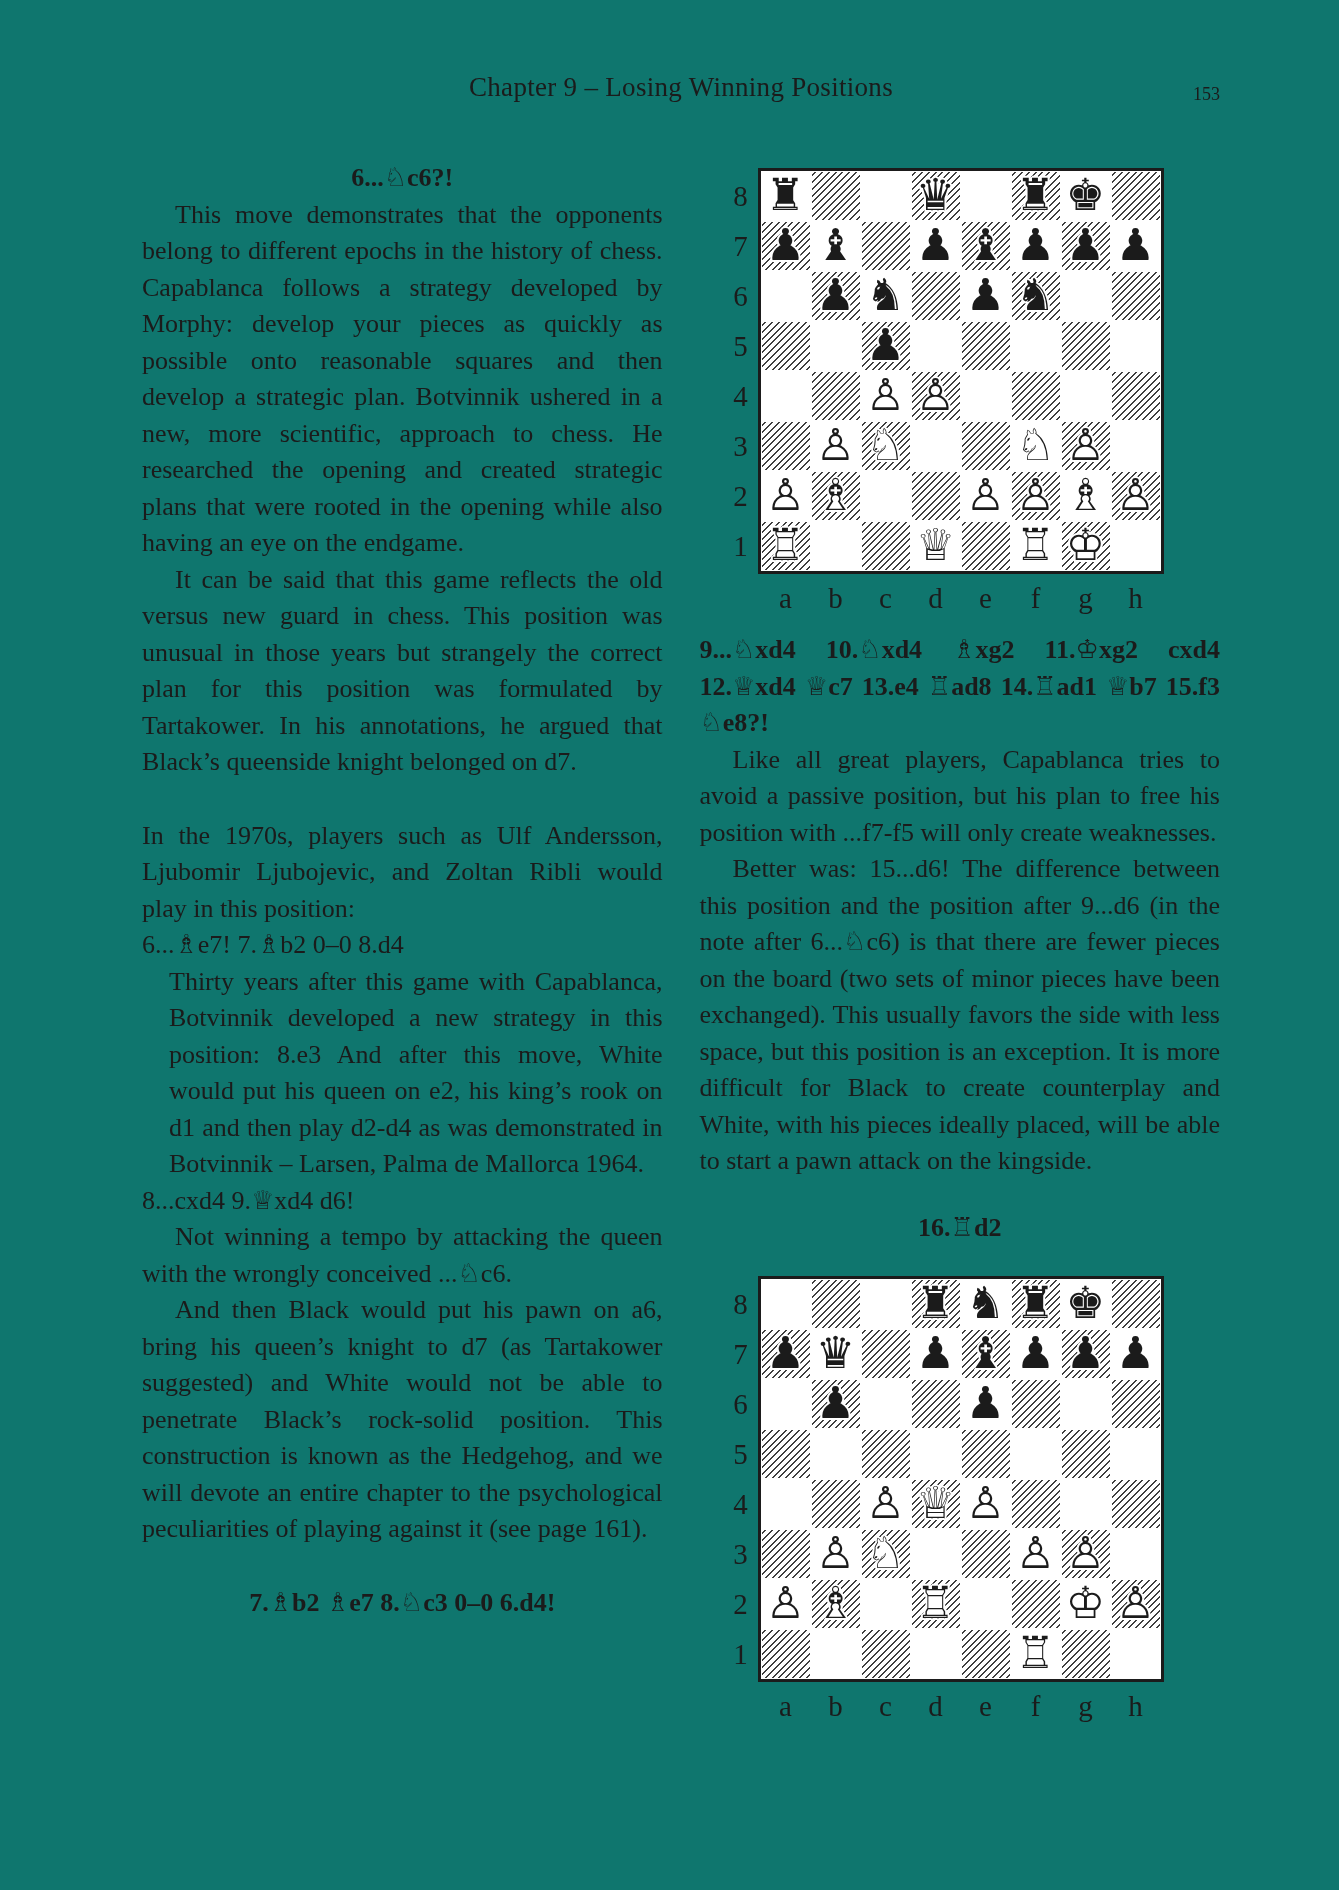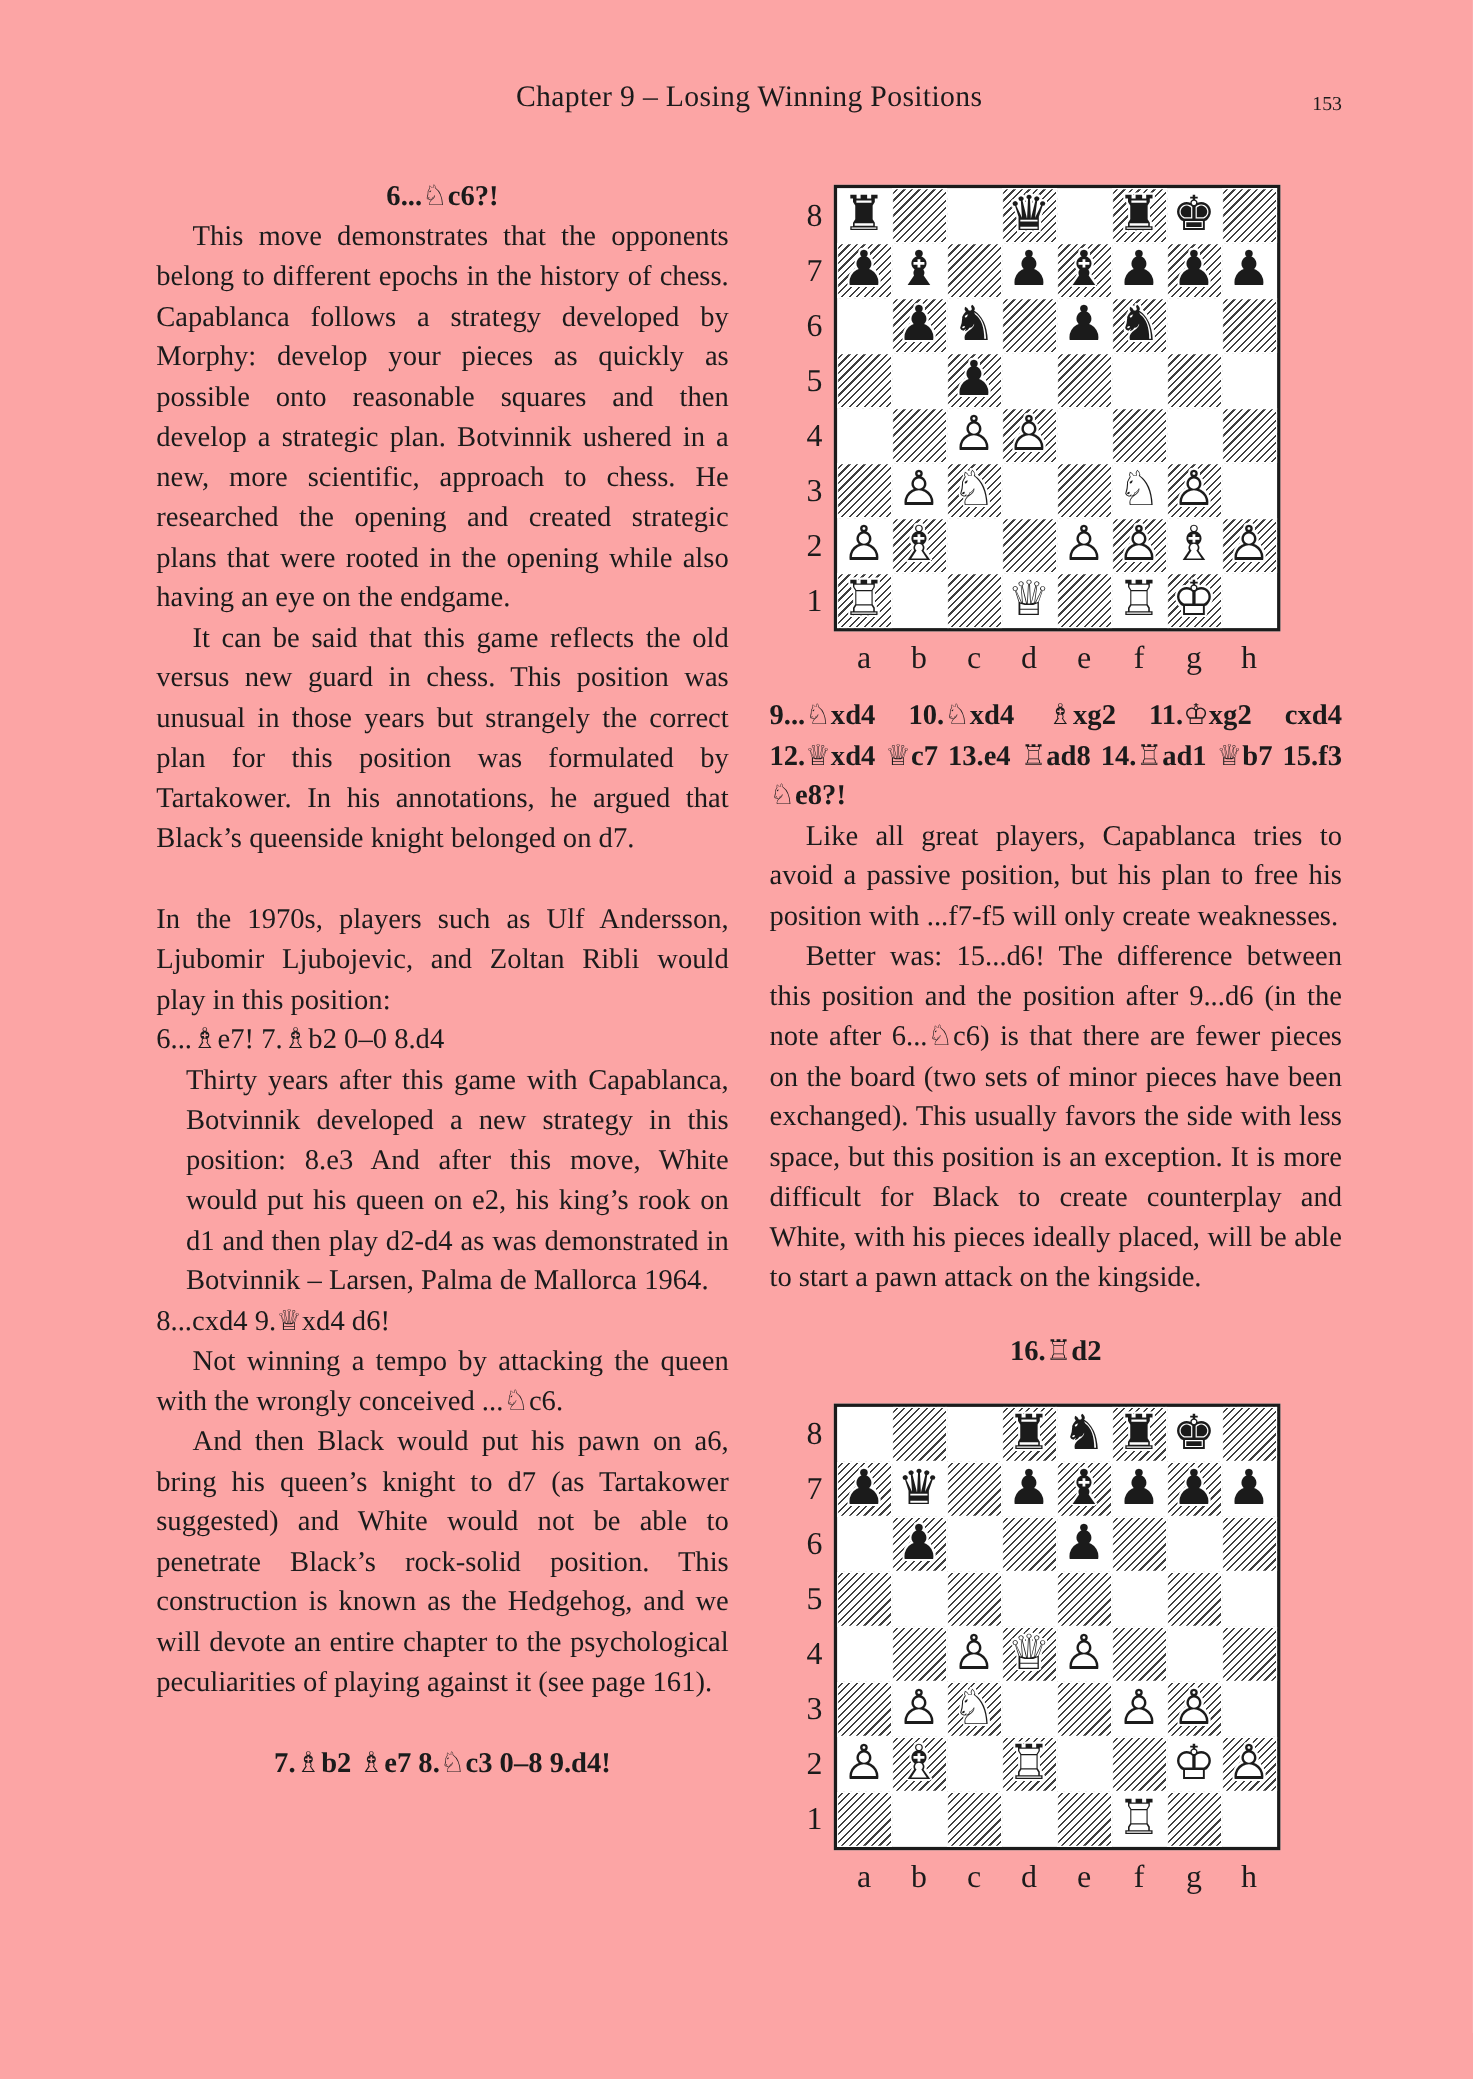--- a/index.html
+++ b/index.html
@@ -2,21 +2,21 @@
 <html><head>
 <meta charset="utf-8">
 <style>
   html,body { margin:0; padding:0; background:#ffffff; }
   body {
     width:1339px; height:1890px;
     font-family:"Liberation Serif","DejaVu Sans",serif;
     color:#1b1b1b;
     -webkit-font-smoothing:antialiased;
   }
-  .page { position:relative; width:1339px; height:1890px; overflow:hidden; background:#fca5a5; }
+  .page { position:relative; width:1339px; height:1890px; overflow:hidden; background:#0f766e; }
 
   .header { position:relative; margin:72px 0 0 142px; width:1078px; height:40px; }
   .header-title { position:absolute; left:0; right:0; text-align:center; font-size:27px; letter-spacing:0.3px; }
   .header-page { position:absolute; right:0; top:12px; font-size:18px; }
 
   .content { display:flex; margin:48px 0 0 142px; width:1078px; gap:37px; }
   .col { width:521px; }
 
   p { margin:0; text-align:justify; line-height:36.5px; font-size:26px; hyphens:none; }
   .indent { text-indent:33px; }
@@ -85,21 +85,21 @@
     <div class="col">
       <p class="move-heading">6...♘c6?!</p>
       <p class="indent">This move demonstrates that the opponents belong to different epochs in the history of chess. Capablanca follows a strategy developed by Morphy: develop your pieces as quickly as possible onto reasonable squares and then develop a strategic plan. Botvinnik ushered in a new, more scientific, approach to chess. He researched the opening and created strategic plans that were rooted in the opening while also having an eye on the endgame.</p>
       <p class="indent">It can be said that this game reflects the old versus new guard in chess. This position was unusual in those years but strangely the correct plan for this position was formulated by Tartakower. In his annotations, he argued that Black’s queenside knight belonged on d7.</p>
       <p class="gap-top">In the 1970s, players such as Ulf Andersson, Ljubomir Ljubojevic, and Zoltan Ribli would play in this position:</p>
       <p>6...♗e7! 7.♗b2 0–0 8.d4</p>
       <p class="block-indent">Thirty years after this game with Capablanca, Botvinnik developed a new strategy in this position: 8.e3 And after this move, White would put his queen on e2, his king’s rook on d1 and then play d2-d4 as was demonstrated in Botvinnik – Larsen, Palma de Mallorca 1964.</p>
       <p>8...cxd4 9.♕xd4 d6!</p>
       <p class="indent">Not winning a tempo by attacking the queen with the wrongly conceived ...♘c6.</p>
       <p class="indent">And then Black would put his pawn on a6, bring his queen’s knight to d7 (as Tartakower suggested) and White would not be able to penetrate Black’s rock-solid position. This construction is known as the Hedgehog, and we will devote an entire chapter to the psychological peculiarities of playing against it (see page 161).</p>
-      <p class="move-heading gap-top">7.♗b2 ♗e7 8.♘c3 0–8 9.d4!</p>
+      <p class="move-heading gap-top">7.♗b2 ♗e7 8.♘c3 0–0 6.d4!</p>
     </div>
 
     <div class="col">
       <div class="diagram">
           <div class="ranks">
             <span class="rank-label">8</span>
             <span class="rank-label">7</span>
             <span class="rank-label">6</span>
             <span class="rank-label">5</span>
             <span class="rank-label">4</span>

